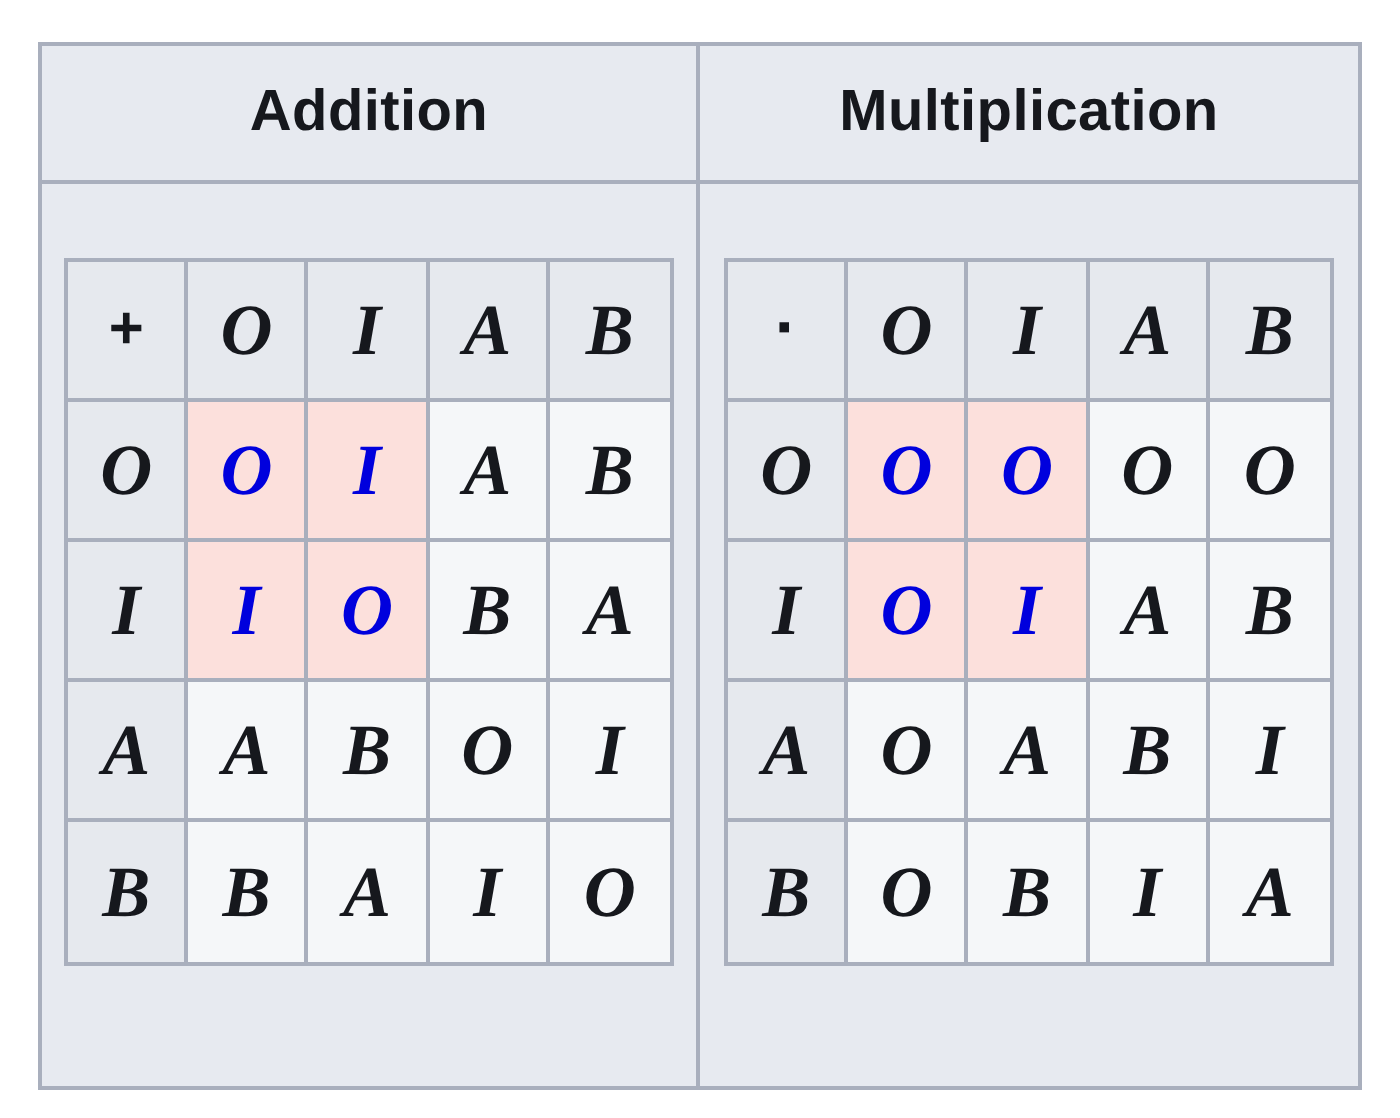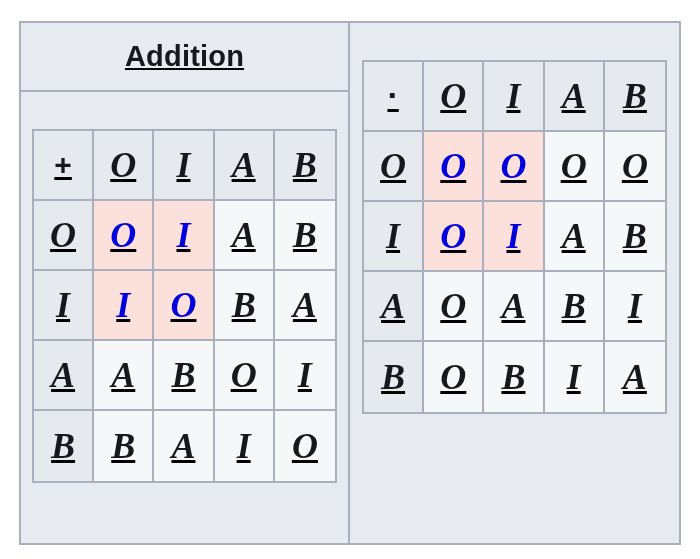--- a/index.html
+++ b/index.html
@@ -28,21 +28,20 @@
     position: absolute;
     left: 19px;
     top: 21px;
     width: 662px;
     height: 524px;
     display: flex;
     box-sizing: border-box;
     border: 2px solid #a9afbd;
     border-right-width: 2px;
     background: #e7eaf0;
-    text-decoration: underline;
   }
 
   .panel {
     flex: 1 1 50%;
     display: flex;
     flex-direction: column;
     box-sizing: border-box;
     background: #e7eaf0;
     min-width: 0;
   }
@@ -174,20 +173,21 @@
               <td>A</td>
               <td>I</td>
               <td>O</td>
             </tr>
           </tbody>
         </table>
       </div>
     </div>
 
     <div class="panel right">
+      <div class="panel-title">Multiplication</div>
       <div class="panel-body">
         <table class="cayley">
           <tbody>
             <tr>
               <td class="corner dot">·</td>
               <td class="hdr">O</td>
               <td class="hdr">I</td>
               <td class="hdr">A</td>
               <td class="hdr">B</td>
             </tr>

